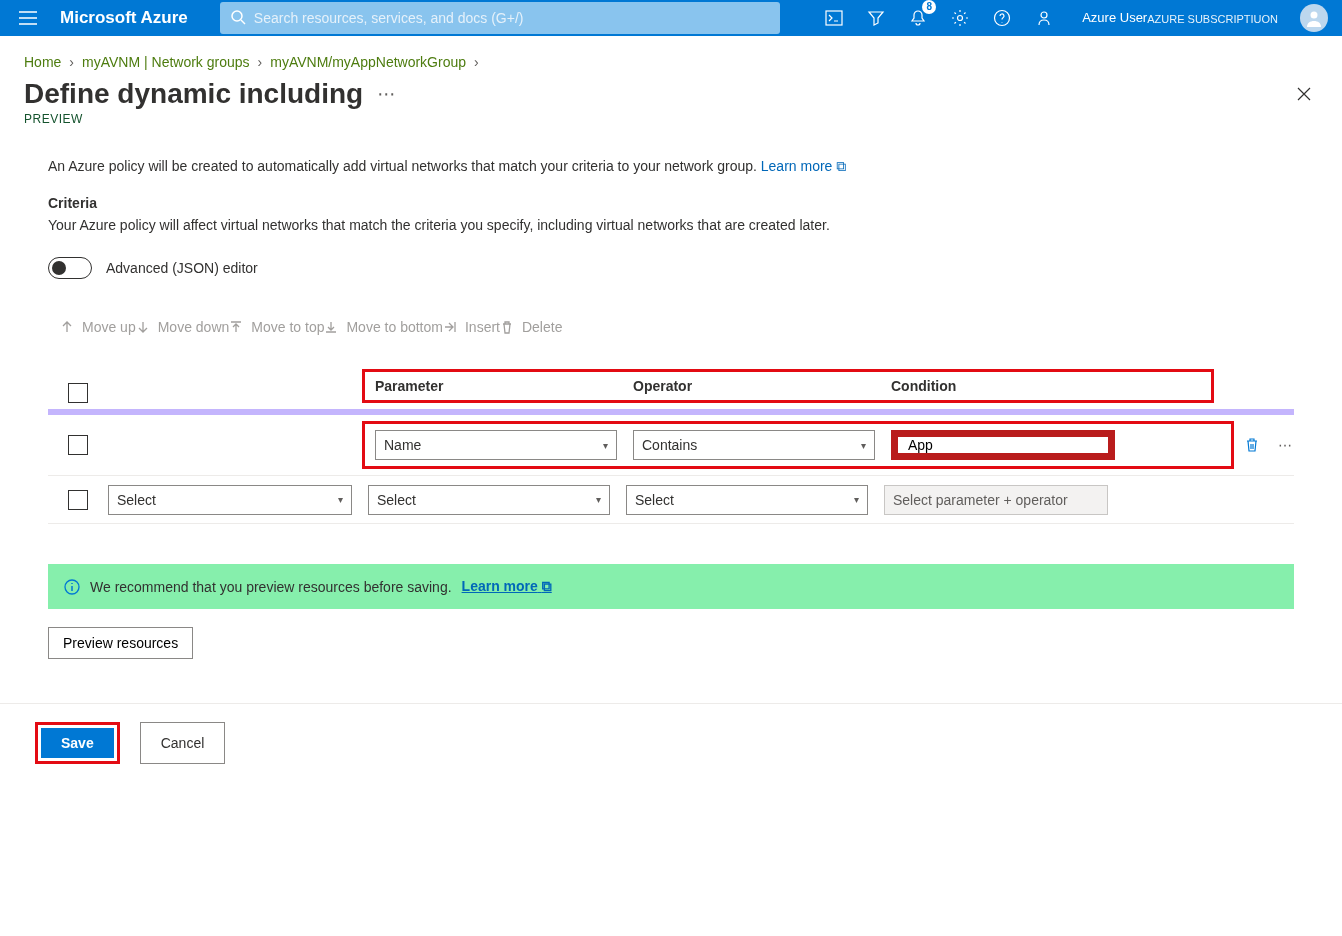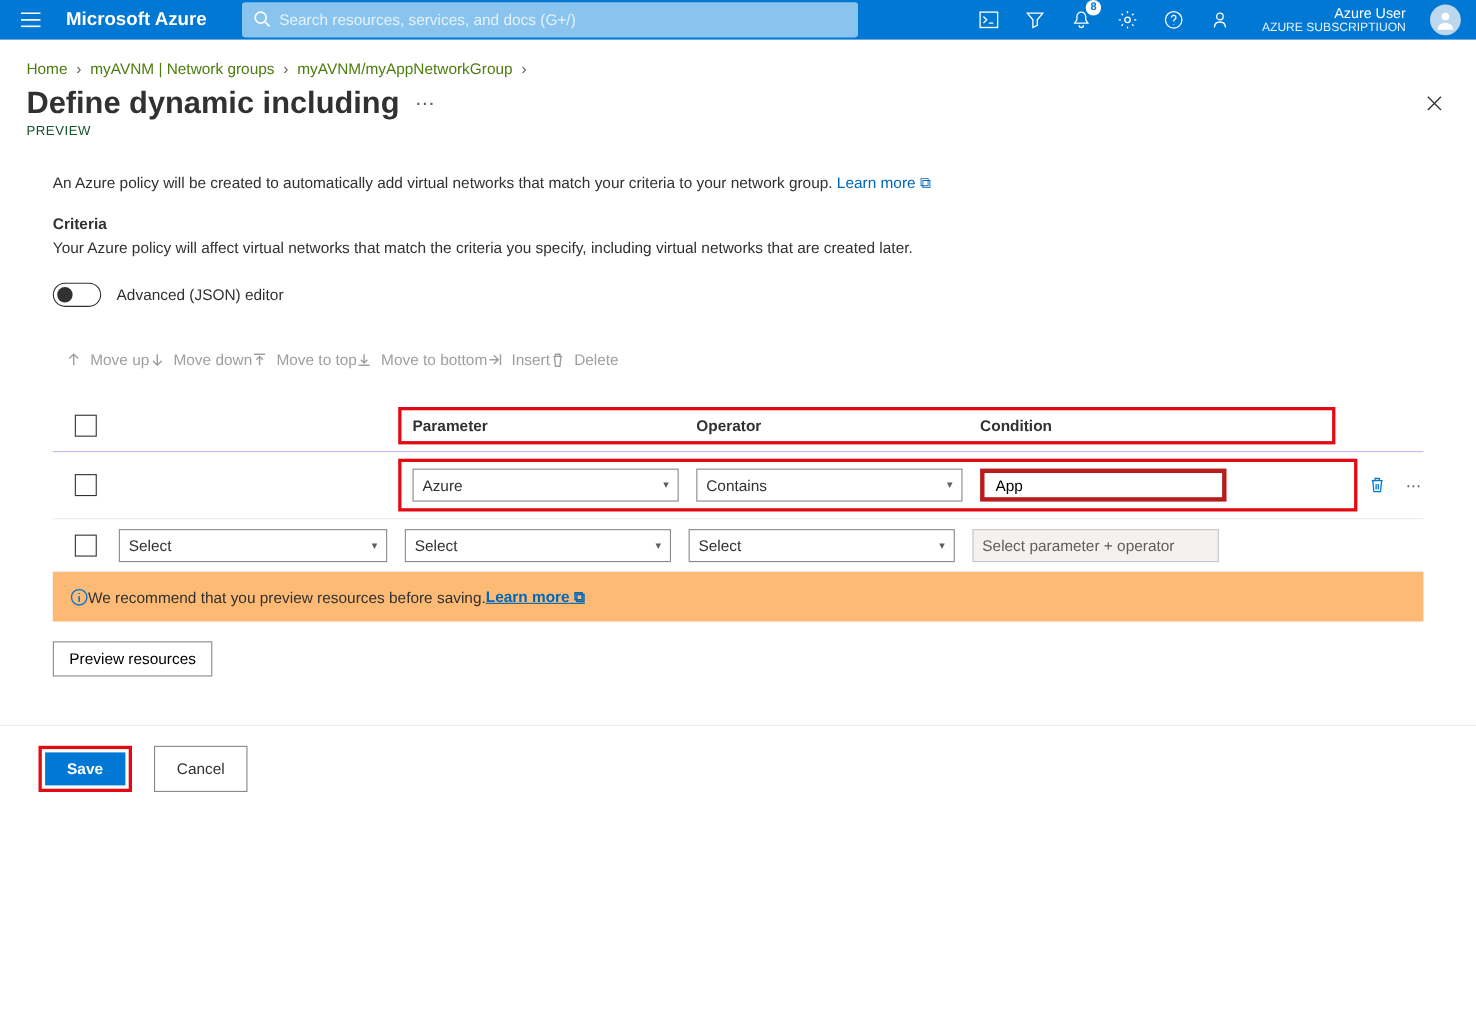--- a/index.html
+++ b/index.html
@@ -9,21 +9,21 @@
   .topbar { display: flex; align-items: center; height: 36px; background: #0078d4; color: #fff; padding: 0 8px; }
   .hamburger { width: 40px; display: flex; justify-content: center; cursor: pointer; }
   .brand { font-size: 17px; font-weight: 600; margin-left: 12px; margin-right: 20px; white-space: nowrap; }
   .search-wrap { flex: 1; max-width: 560px; position: relative; margin-left: 12px; }
   .search-input { width: 100%; height: 32px; border: none; border-radius: 3px; background: #89c4ee; color: #fff; padding: 0 12px 0 34px; font-size: 14px; }
   .search-input::placeholder { color: #e5f1fa; }
   .search-icon-inner { position: absolute; left: 10px; top: 7px; }
   .topbar-right { margin-left: auto; display: flex; align-items: center; gap: 14px; padding-right: 6px; }
   .icon-btn { position: relative; width: 28px; height: 28px; display: flex; align-items: center; justify-content: center; cursor: pointer; }
   .badge { position: absolute; top: -4px; right: -4px; background: #fff; color: #0078d4; font-size: 10px; font-weight: 600; border-radius: 8px; padding: 0 4px; min-width: 14px; text-align: center; line-height: 14px; }
-  .user-block { display: flex; flex-direction: column; align-items: flex-end; line-height: 1.2; margin-left: 10px; }
+  .user-block { display: flex; flex-direction: row; align-items: flex-end; line-height: 1.2; margin-left: 10px; }
   .user-name { font-size: 13px; }
   .user-sub { font-size: 11px; opacity: 0.9; }
   .avatar { width: 28px; height: 28px; border-radius: 50%; background: #bcd7ee; margin-left: 8px; display: flex; align-items: center; justify-content: center; }
   
   
   .breadcrumb { display: flex; align-items: center; gap: 8px; padding: 18px 24px 8px; font-size: 14px; }
   .breadcrumb a { color: #4d7c0f; text-decoration: none; cursor: pointer; }
   .breadcrumb .sep { color: #605e5c; }
   
   
@@ -44,36 +44,36 @@
   .toggle { width: 44px; height: 22px; border: 1px solid #323130; border-radius: 11px; position: relative; cursor: pointer; background: #fff; }
   .toggle-knob { position: absolute; left: 3px; top: 3px; width: 14px; height: 14px; border-radius: 50%; background: #323130; }
   
   
   .toolbar { display: flex; margin-top: 40px; padding: 0 12px; }
   .tool-btn { display: flex; align-items: center; gap: 8px; color: #a19f9d; cursor: pointer; font-size: 14px; }
   
   
   .table-area { margin-top: 28px; }
   .table-row { display: flex; align-items: center; border-bottom: 1px solid #edebe9; padding: 6px 0; min-height: 48px; }
-  .table-row.header { border-bottom: 1px solid #c4b5fd; font-weight: 600; }
+  .table-row.header { border-bottom: 6px solid #c4b5fd; font-weight: 600; align-items: flex-end; }
   .col-check { width: 60px; display: flex; justify-content: center; }
   .col-andor { width: 260px; padding-right: 16px; }
   .col-param { width: 258px; padding-right: 16px; }
   .col-op { width: 258px; padding-right: 16px; }
   .col-cond { width: 240px; padding-right: 16px; }
   .col-actions { display: flex; gap: 18px; align-items: center; padding-left: 10px; }
   .checkbox { width: 20px; height: 20px; border: 1px solid #323130; cursor: pointer; }
   .select { width: 100%; height: 30px; border: 1px solid #8a8886; padding: 0 8px; font-size: 14px; background: #fff; cursor: pointer; display: flex; align-items: center; justify-content: space-between; }
   .select.disabled { background: #f3f2f1; color: #605e5c; border-color: #c8c6c4; }
-  .text-input { width: 100%; height: 30px; border: 4px solid #b91c1c; padding: 0 10px; font-size: 14px; }
+  .text-input { width: 100%; height: 30px; border: 7px solid #b91c1c; padding: 0 10px; font-size: 14px; }
   .chevron { font-size: 10px; color: #605e5c; }
   .red-box { border: 3px solid #e30b13; padding: 6px 10px; margin-left: -6px; }
   
   
-  .info-banner { display: flex; align-items: center; background: #fdba74; padding: 14px 16px; font-size: 14px; }
+  .info-banner { display: flex; align-items: center; gap: 10px; background: #86efac; padding: 14px 16px; margin-top: 40px; font-size: 14px; }
   .info-icon-wrap { color: #0078d4; }
   .link-underline { color: #0067b8; text-decoration: underline; cursor: pointer; font-weight: bold; }
   
   
   .preview-btn { margin-top: 18px; border: 1px solid #8a8886; background: #fff; padding: 7px 14px; font-size: 14px; cursor: pointer; }
   
   
   .footer { border-top: 1px solid #edebe9; padding: 18px 35px; display: flex; gap: 20px; margin-top: 24px; }
   .save-wrap { border: 3px solid #e30b13; padding: 3px; }
   .btn-primary { background: #0078d4; color: #fff; border: none; padding: 7px 20px; font-size: 14px; font-weight: 600; cursor: pointer; }
@@ -252,21 +252,21 @@
     </div>
 
     <div class="table-row">
       <div class="col-check">
           <div class="checkbox"></div>
         </div>
       <div class="col-andor"></div>
       <div class="red-box" style="display:flex;flex:1;align-items:center;">
         <div class="col-param">
           <div class="select">
-            <span>Azure</span>
+            <span>Name</span>
             <span class="chevron">▾</span>
           </div>
         </div>
         <div class="col-op">
           <div class="select">
             <span>Contains</span>
             <span class="chevron">▾</span>
           </div>
         </div>
         <div class="col-cond">

